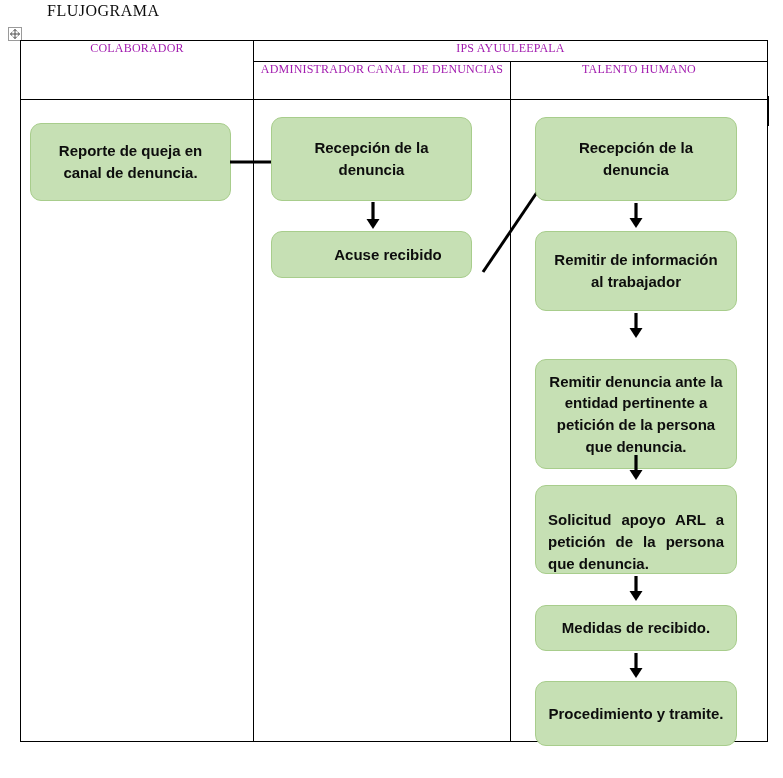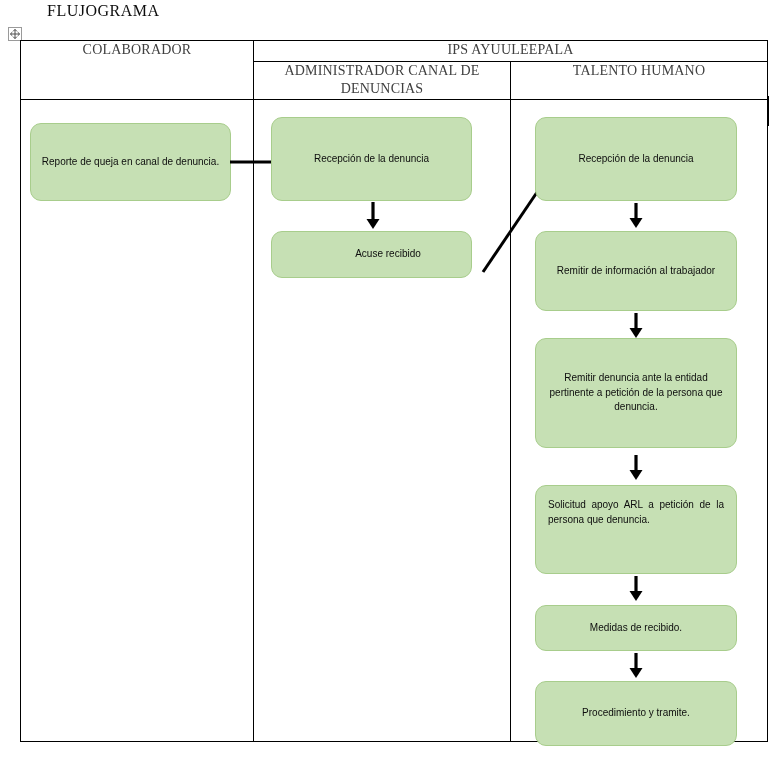--- a/index.html
+++ b/index.html
@@ -61,24 +61,24 @@
     table-layout: fixed;
   }
   .flow-table th,
   .flow-table td {
     border: 1.3px solid #000000;
     padding: 0;
     vertical-align: top;
   }
   .col-head {
     font-family: "Liberation Serif", serif;
-    font-size: 14px;
+    font-size: 12px;
     font-weight: 400;
     text-align: center;
-    color: #404040;
+    color: #a21caf;
     letter-spacing: 0.2px;
     line-height: 1.28;
     padding: 2px 4px 3px 4px;
   }
   .head-group { height: 20px; }
   .head-sub   { height: 37px; }
 
   
   .c1 { width: 232px; }
   .c2 { width: 247px; }
@@ -93,34 +93,34 @@
 
   
   .node {
     position: absolute;
     box-sizing: border-box;
     background: #c6e0b4;
     border: 1.4px solid #a8cd8c;
     border-radius: 11px;
     color: #0d0d0d;
     font-family: "Liberation Sans", sans-serif;
-    font-size: 10px;
-    font-weight: normal;
+    font-size: 15px;
+    font-weight: bold;
     line-height: 1.45;
     display: flex;
     align-items: center;
     justify-content: center;
     text-align: center;
     padding: 2px 10px;
   }
   .node.justified {
     text-align: justify;
     text-align-last: left;
     display: block;
-    padding: 12px 12px;
+    padding: 23px 12px;
   }
 
   
   .arrow-v, .arrow-h, .arrow-d {
     position: absolute;
   }
   .arrow-v svg, .arrow-h svg, .arrow-d svg { display: block; }
 </style>
 </head>
 <body>
@@ -209,21 +209,21 @@
 
           <div class="node" style="left:24px; top:131px; width:202px; height:80px;">Remitir de información al trabajador</div>
 
           <div class="arrow-v" style="left:116px; top:213px;">
             <svg width="18" height="26" viewBox="0 0 18 26">
               <line x1="9" y1="0" x2="9" y2="16" stroke="#000" stroke-width="3.2"></line>
               <polygon points="2.5,15 9,25 15.5,15" fill="#000"></polygon>
             </svg>
           </div>
 
-          <div class="node" style="left:24px; top:238px; width:202px; height:110px;">Remitir denuncia ante la entidad pertinente a petición de la persona que denuncia.</div>
+          <div class="node" style="left:24px; top:259px; width:202px; height:110px;">Remitir denuncia ante la entidad pertinente a petición de la persona que denuncia.</div>
 
           <div class="arrow-v" style="left:116px; top:355px;">
             <svg width="18" height="26" viewBox="0 0 18 26">
               <line x1="9" y1="0" x2="9" y2="16" stroke="#000" stroke-width="3.2"></line>
               <polygon points="2.5,15 9,25 15.5,15" fill="#000"></polygon>
             </svg>
           </div>
 
           <div class="node justified" style="left:24px; top:385px; width:202px; height:89px;">Solicitud apoyo ARL a petición de la  persona que denuncia.</div>
 

